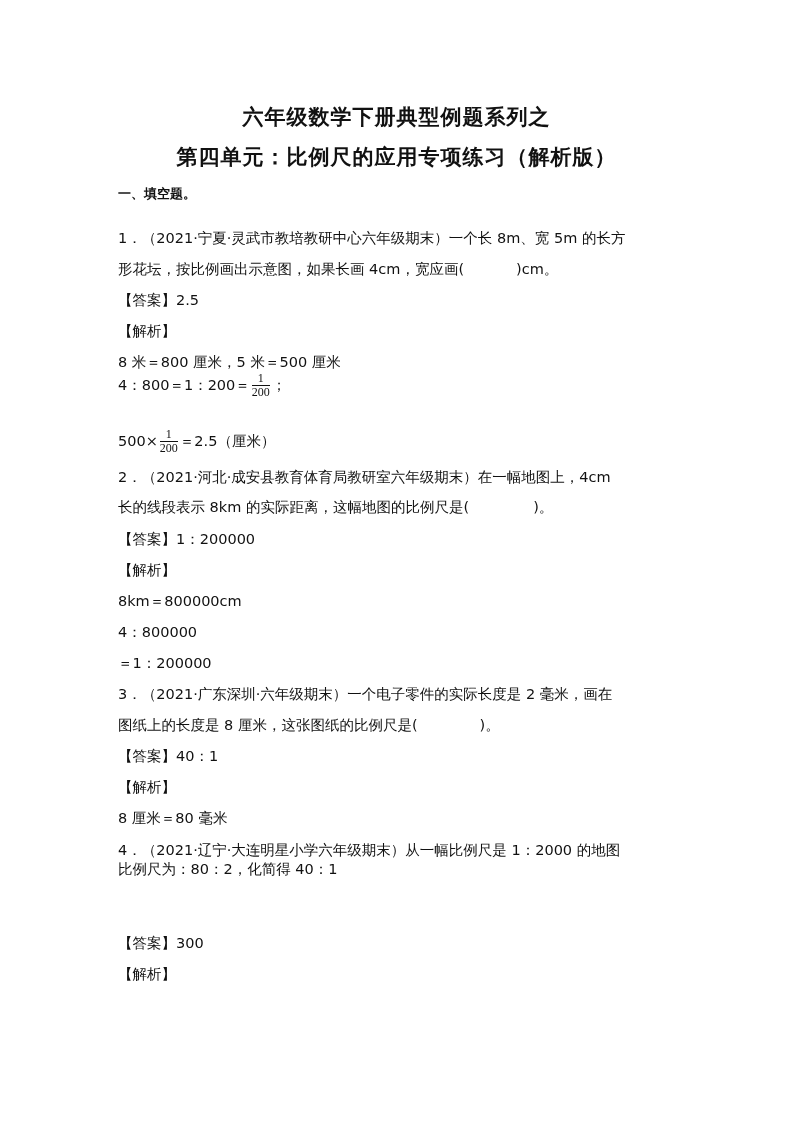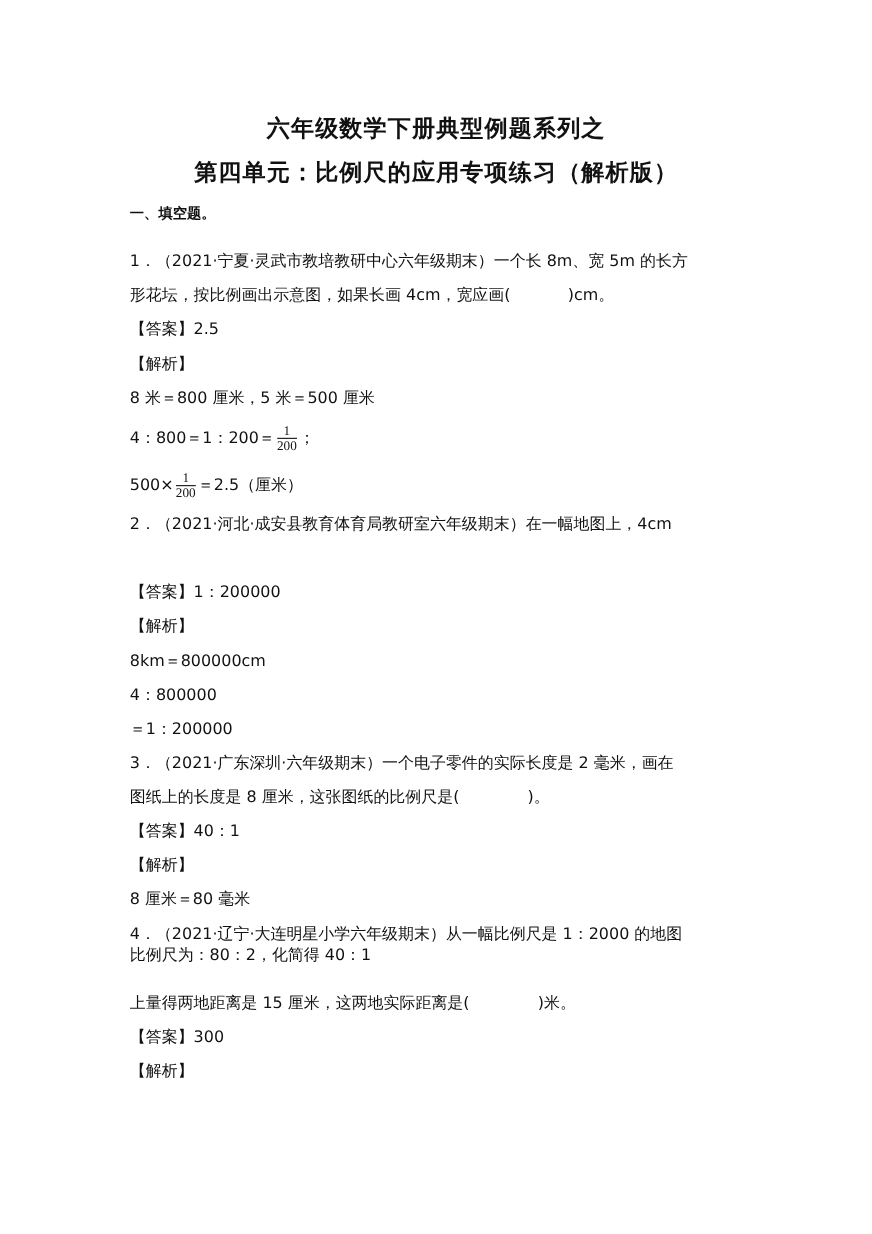--- a/index.html
+++ b/index.html
@@ -30,29 +30,32 @@
     <span>1．</span><span>（2021·宁夏·灵武市教培教研中心六年级期末）一个长 8m、宽 5m 的长方</span>
   </div>
   <div class="line" style="top:259px">
     <span>形花坛，按比例画出示意图，如果长画 4cm，宽应画(</span><span class="blank"></span><span>)cm。</span>
   </div>
   <div class="line" style="top:290px">
     <span>【答案】</span><span>2.5</span>
   </div>
   <div class="line" style="top:321px">【解析】</div>
   <div class="line" style="top:352px">8 米＝800 厘米，5 米＝500 厘米</div>
-  <div class="line" style="top:385px">
+  <div class="line" style="top:372px">
     <span>4：800＝1：200＝</span><span class="frac"><span class="num">1</span><span class="den">200</span></span><span>；</span>
   </div>
   <div class="line" style="top:428px">
     <span>500×</span><span class="frac"><span class="num">1</span><span class="den">200</span></span><span>＝2.5（厘米）</span>
   </div>
 
   <div class="line" style="top:467px">
     <span>2．</span><span>（2021·河北·成安县教育体育局教研室六年级期末）在一幅地图上，4cm</span>
+  </div>
+  <div class="line" style="top:497px">
+    <span>长的线段表示 8km 的实际距离，这幅地图的比例尺是(</span><span class="blank" style="width:64px"></span><span>)。</span>
   </div>
   <div class="line" style="top:529px">
     <span>【答案】</span><span>1：200000</span>
   </div>
   <div class="line" style="top:560px">【解析】</div>
   <div class="line" style="top:591px">8km＝800000cm</div>
   <div class="line" style="top:622px">4：800000</div>
   <div class="line" style="top:653px">＝1：200000</div>
 
   <div class="line" style="top:684px">
@@ -64,20 +67,17 @@
   <div class="line" style="top:746px">
     <span>【答案】</span><span>40：1</span>
   </div>
   <div class="line" style="top:777px">【解析】</div>
   <div class="line" style="top:808px">8 厘米＝80 毫米</div>
   <div class="line" style="top:859px">比例尺为：80：2，化简得 40：1</div>
 
   <div class="line" style="top:840px">
     <span>4．</span><span>（2021·辽宁·大连明星小学六年级期末）从一幅比例尺是 1：2000 的地图</span>
   </div>
-  <div class="line" style="top:902px">
-    <span>上量得两地距离是 15 厘米，这两地实际距离是(</span><span class="blank" style="width:62px"></span><span>)米。</span>
-  </div>
   <div class="line" style="top:933px">
     <span>【答案】</span><span>300</span>
   </div>
   <div class="line" style="top:964px">【解析】</div>
 </div>
 
 </body></html>

